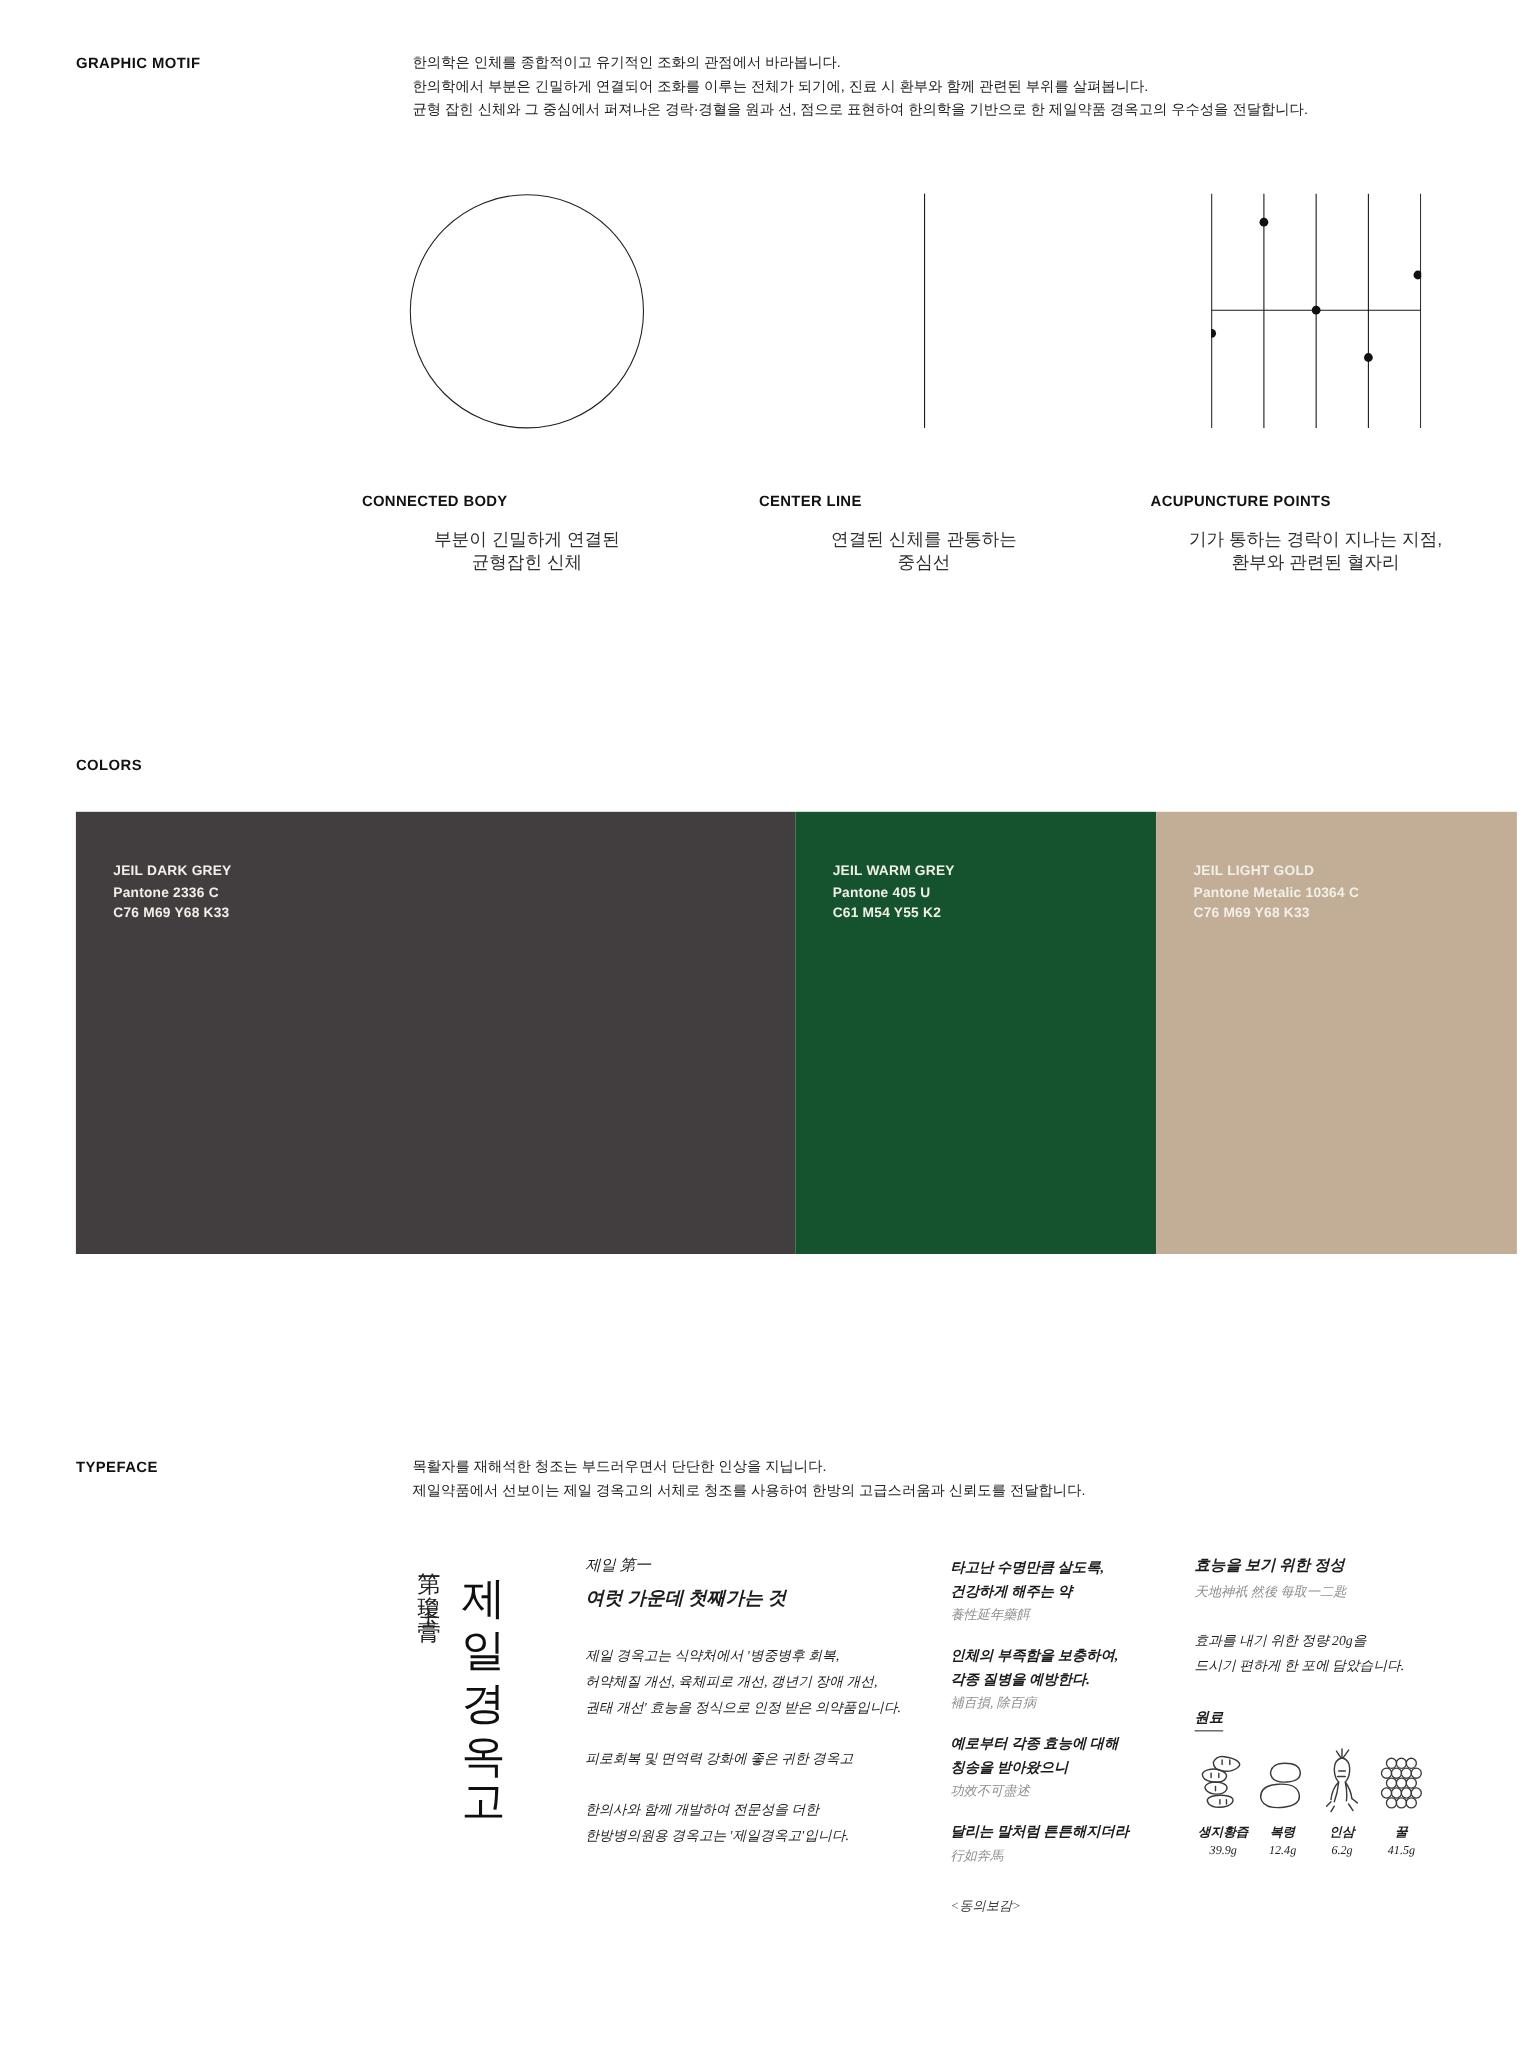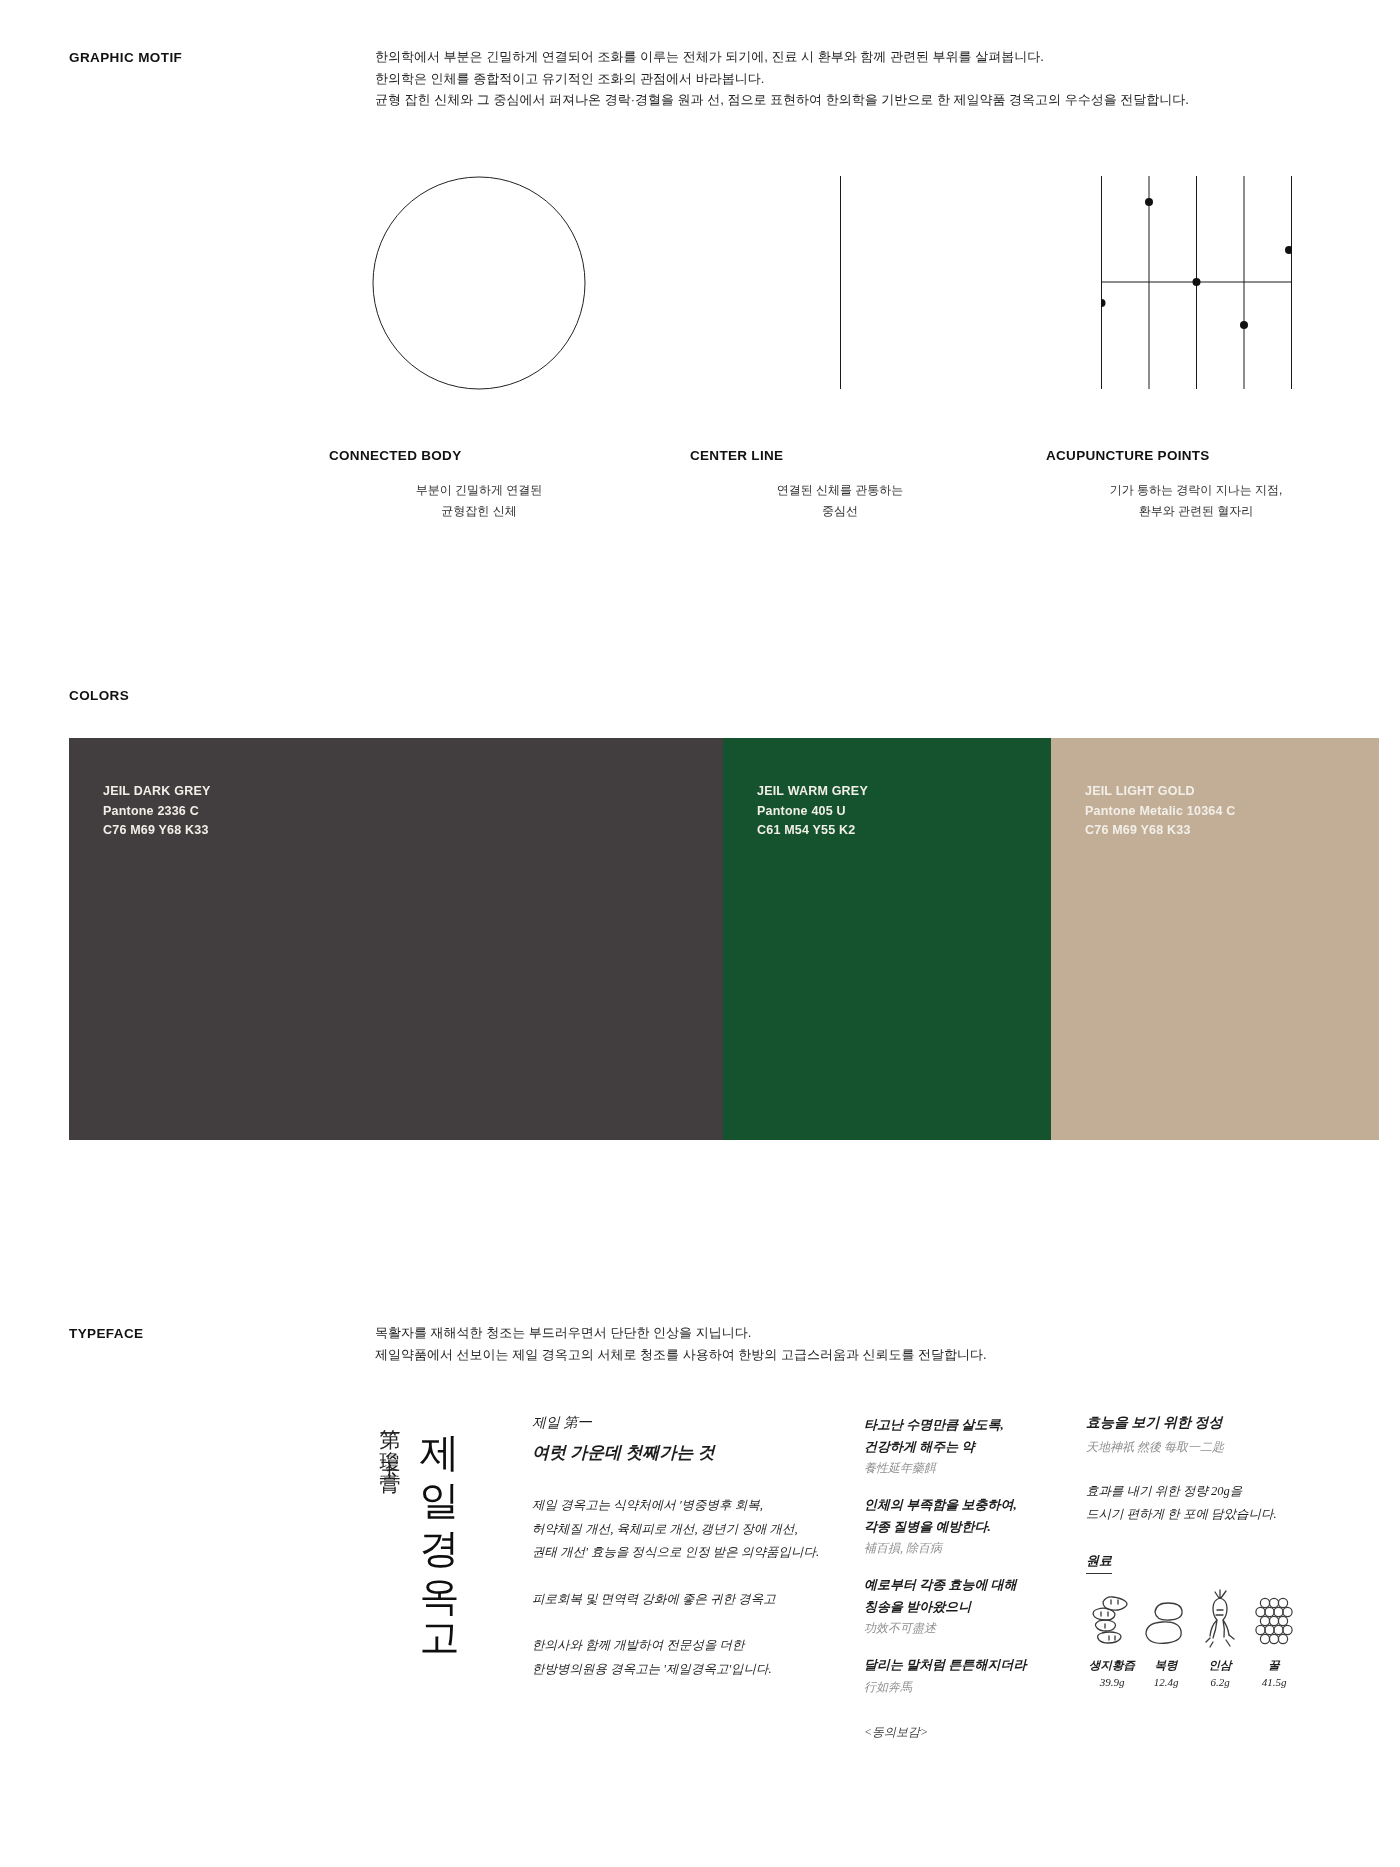--- a/index.html
+++ b/index.html
@@ -8,21 +8,21 @@
   .sec-label{position:absolute;left:45px;font-size:13.5px;font-weight:bold;letter-spacing:.4px;color:#111;}
   .intro{position:absolute;left:351px;font-size:13px;line-height:21.5px;color:#222;}
   .intro div{white-space:nowrap;}
 
   
   .motif-graphic{position:absolute;top:176px;}
   .center-line{position:absolute;left:816px;top:176px;height:213px;width:0;border-left:1px solid #1a1a1a;}
   .motif-label{position:absolute;top:448px;width:300px;text-align:left;
                font-size:13.5px;font-weight:bold;letter-spacing:.3px;color:#111;}
   .motif-caption{position:absolute;top:480px;width:300px;text-align:center;
-                 font-size:12px;line-height:21px;color:#2e2e2e;}
+                 font-size:16px;line-height:21px;color:#2e2e2e;}
 
   
   .swatches{position:absolute;left:45px;top:738px;width:1310px;height:402px;display:flex;}
   .swatch{box-sizing:border-box;padding:44px 10px 0 34px;}
   .swatch div{color:#F2EFE9;font-size:12.5px;font-weight:bold;line-height:19.5px;letter-spacing:.2px;white-space:nowrap;}
   .v-hanja{position:absolute;left:352px;top:1412px;writing-mode:vertical-rl;text-orientation:upright;
            font-family:"Liberation Serif",serif;font-size:21px;letter-spacing:11px;color:#222;}
   .v-hangul{position:absolute;left:388px;top:1406px;writing-mode:vertical-rl;text-orientation:upright;
             font-family:"Liberation Serif",serif;font-size:40px;letter-spacing:8px;color:#0f0f0f;}
   .spec-col{position:absolute;font-family:"Liberation Serif",serif;color:#1c1c1c;font-style:italic;}
@@ -48,22 +48,22 @@
   .ing-name{font-size:11.5px;font-weight:bold;margin-top:8px;color:#1c1c1c;white-space:nowrap;}
   .ing-amt{font-size:11px;margin-top:3px;color:#222;}
 </style>
 </head>
 <body>
 
 <div class="page">
 
   <div class="sec-label" style="top:50px;">GRAPHIC MOTIF</div>
   <div class="intro" style="top:46px;">
+    <div>한의학은 인체를 종합적이고 유기적인 조화의 관점에서 바라봅니다.</div>
     <div>한의학에서 부분은 긴밀하게 연결되어 조화를 이루는 전체가 되기에, 진료 시 환부와 함께 관련된 부위를 살펴봅니다.</div>
-    <div>한의학은 인체를 종합적이고 유기적인 조화의 관점에서 바라봅니다.</div>
     <div>균형 잡힌 신체와 그 중심에서 퍼져나온 경락·경혈을 원과 선, 점으로 표현하여 한의학을 기반으로 한 제일약품 경옥고의 우수성을 전달합니다.</div>
   </div>
 
   <svg class="motif-graphic" style="left:348px;" width="214" height="214" viewBox="0 0 214 214">
     <circle cx="107" cy="107" r="106" fill="none" stroke="#222" stroke-width="1"></circle>
   </svg>
 
   <div class="center-line"></div>
 
   <svg class="motif-graphic" style="left:1077px;" width="191" height="213" viewBox="0 0 191 213">

